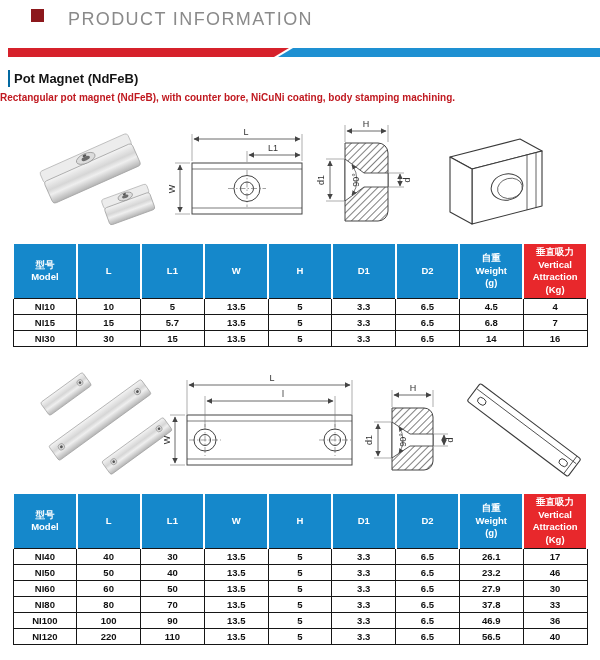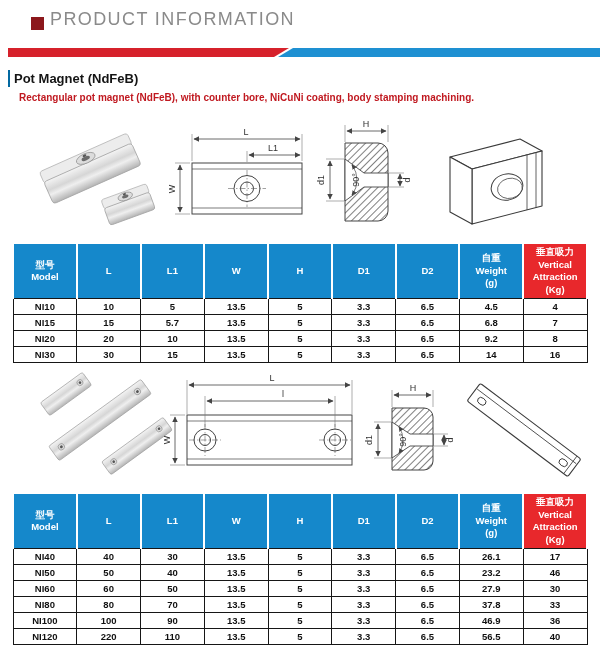--- a/index.html
+++ b/index.html
@@ -1,33 +1,33 @@
 <!DOCTYPE html>
 <html><head>
 <meta charset="utf-8">
 <style>
   html,body{margin:0;padding:0;background:#fff;}
   body{width:600px;height:660px;font-family:"Liberation Sans","DejaVu Sans",sans-serif;}
   .page{position:relative;width:600px;height:660px;background:#fff;overflow:hidden;}
 
   
-  .hdr{position:absolute;top:9px;left:31px;display:flex;align-items:flex-end;gap:6px;}
+  .hdr{position:absolute;top:9px;left:31px;display:flex;align-items:flex-start;gap:24px;}
   .hdr-sq{width:13px;height:13px;background:#8c181c;}
   .hdr h1{margin:0;font-size:18px;font-weight:400;letter-spacing:1.4px;color:#8a8a8a;white-space:nowrap;}
 
   
   .divider{position:absolute;top:48px;left:0;width:600px;height:9px;}
   .div-red{position:absolute;left:8px;top:0;width:281px;height:9px;background:#d6212b;
            clip-path:polygon(0 0,100% 0,calc(100% - 15px) 100%,0 100%);}
   .div-blue{position:absolute;left:278px;top:0;width:322px;height:9px;background:#1e90d2;
            clip-path:polygon(15px 0,100% 0,100% 100%,0 100%);}
 
   .sec-title{position:absolute;top:70px;left:8px;font-size:13px;font-weight:700;color:#141414;
              border-left:2px solid #0369a1;padding-left:4px;line-height:17px;}
-  .sec-desc{position:absolute;top:92px;left:19px;font-size:10px;font-weight:700;color:#c01920;}
+  .sec-desc{position:absolute;top:92px;left:0;font-size:10px;font-weight:700;color:#c01920;}
 
   
   .diag{position:absolute;left:0;width:600px;}
   #diagram-top{top:112px;height:128px;}
   #diagram-bottom{top:372px;height:120px;}
   .dimtext{font-size:9px;fill:#333;}
 
   
   table.spec{position:absolute;left:12px;width:576px;border-collapse:collapse;table-layout:fixed;}
   #spec-table-small{top:242px;}
@@ -205,31 +205,20 @@
           <td>15</td>
           <td>5.7</td>
           <td>13.5</td>
           <td>5</td>
           <td>3.3</td>
           <td>6.5</td>
           <td>6.8</td>
           <td>7</td>
         </tr>
         <tr>
-          <td>NI20</td>
-          <td>20</td>
-          <td>10</td>
-          <td>13.5</td>
-          <td>5</td>
-          <td>3.3</td>
-          <td>6.5</td>
-          <td>9.2</td>
-          <td>8</td>
-        </tr>
-        <tr>
           <td>NI30</td>
           <td>30</td>
           <td>15</td>
           <td>13.5</td>
           <td>5</td>
           <td>3.3</td>
           <td>6.5</td>
           <td>14</td>
           <td>16</td>
         </tr>

